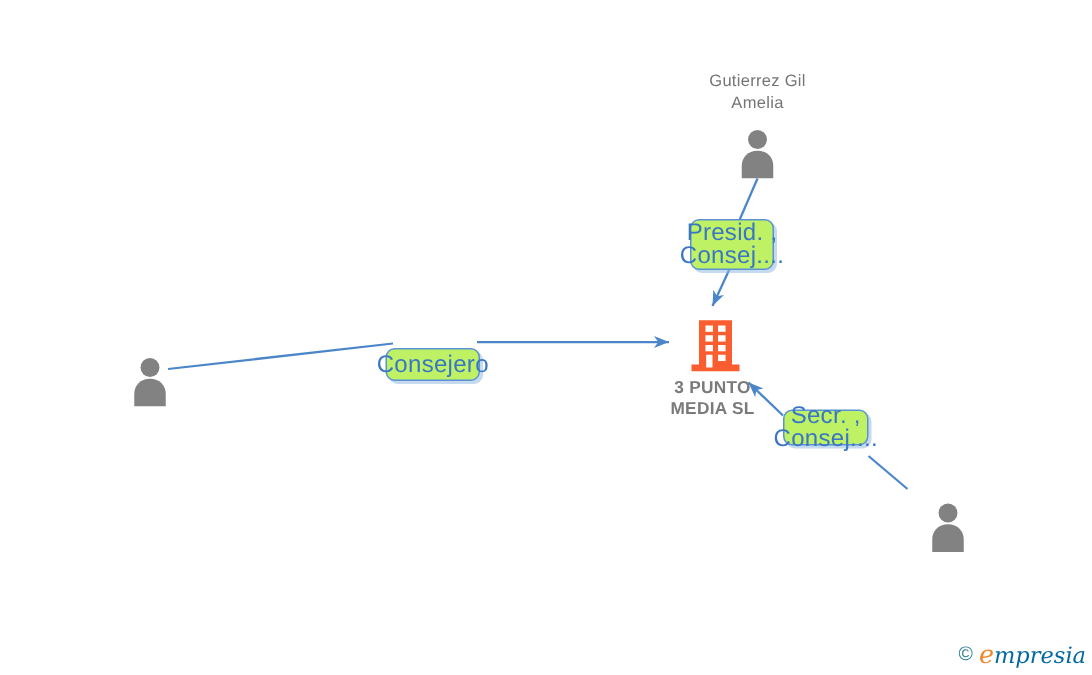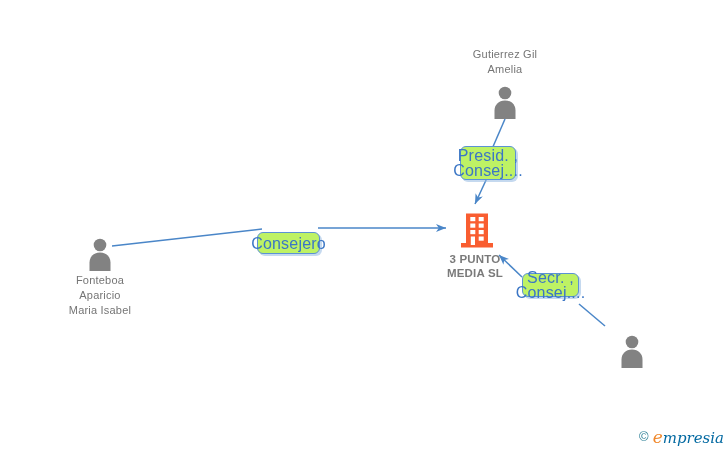--- a/index.html
+++ b/index.html
@@ -59,23 +59,20 @@
 Amelia</div>
   <svg class="person-icon" style="left:490px;top:86px;" width="30" height="33" viewBox="0 0 30 33">
     <circle cx="15" cy="7" r="6.3" fill="#828282"></circle>
     <path d="M15 14.5 c-6.5 0 -10.5 4.5 -10.5 10 L4.5 33 l21 0 l0 -8.5 c0 -5.5 -4 -10 -10.5 -10 z" fill="#828282"></path>
   </svg>
 
   <svg class="person-icon" style="left:85px;top:238px;" width="30" height="33" viewBox="0 0 30 33">
     <circle cx="15" cy="7" r="6.3" fill="#828282"></circle>
     <path d="M15 14.5 c-6.5 0 -10.5 4.5 -10.5 10 L4.5 33 l21 0 l0 -8.5 c0 -5.5 -4 -10 -10.5 -10 z" fill="#828282"></path>
   </svg>
-  <div class="person-name" style="left:30px;top:273px;width:140px;">Fonteboa
-Aparicio
-Maria Isabel</div>
 
   <svg class="person-icon" style="left:617px;top:335px;" width="30" height="33" viewBox="0 0 30 33">
     <circle cx="15" cy="7" r="6.3" fill="#828282"></circle>
     <path d="M15 14.5 c-6.5 0 -10.5 4.5 -10.5 10 L4.5 33 l21 0 l0 -8.5 c0 -5.5 -4 -10 -10.5 -10 z" fill="#828282"></path>
   </svg>
 
   <svg class="building-icon" style="left:458px;top:212px;" width="38" height="38" viewBox="0 0 38 38">
     <rect x="8" y="1.5" width="22" height="32" fill="#f95d30"></rect>
     <rect x="3" y="31" width="32" height="4.5" fill="#f95d30"></rect>
     <rect x="12.3" y="5" width="5" height="4.2" fill="#ffffff"></rect>

